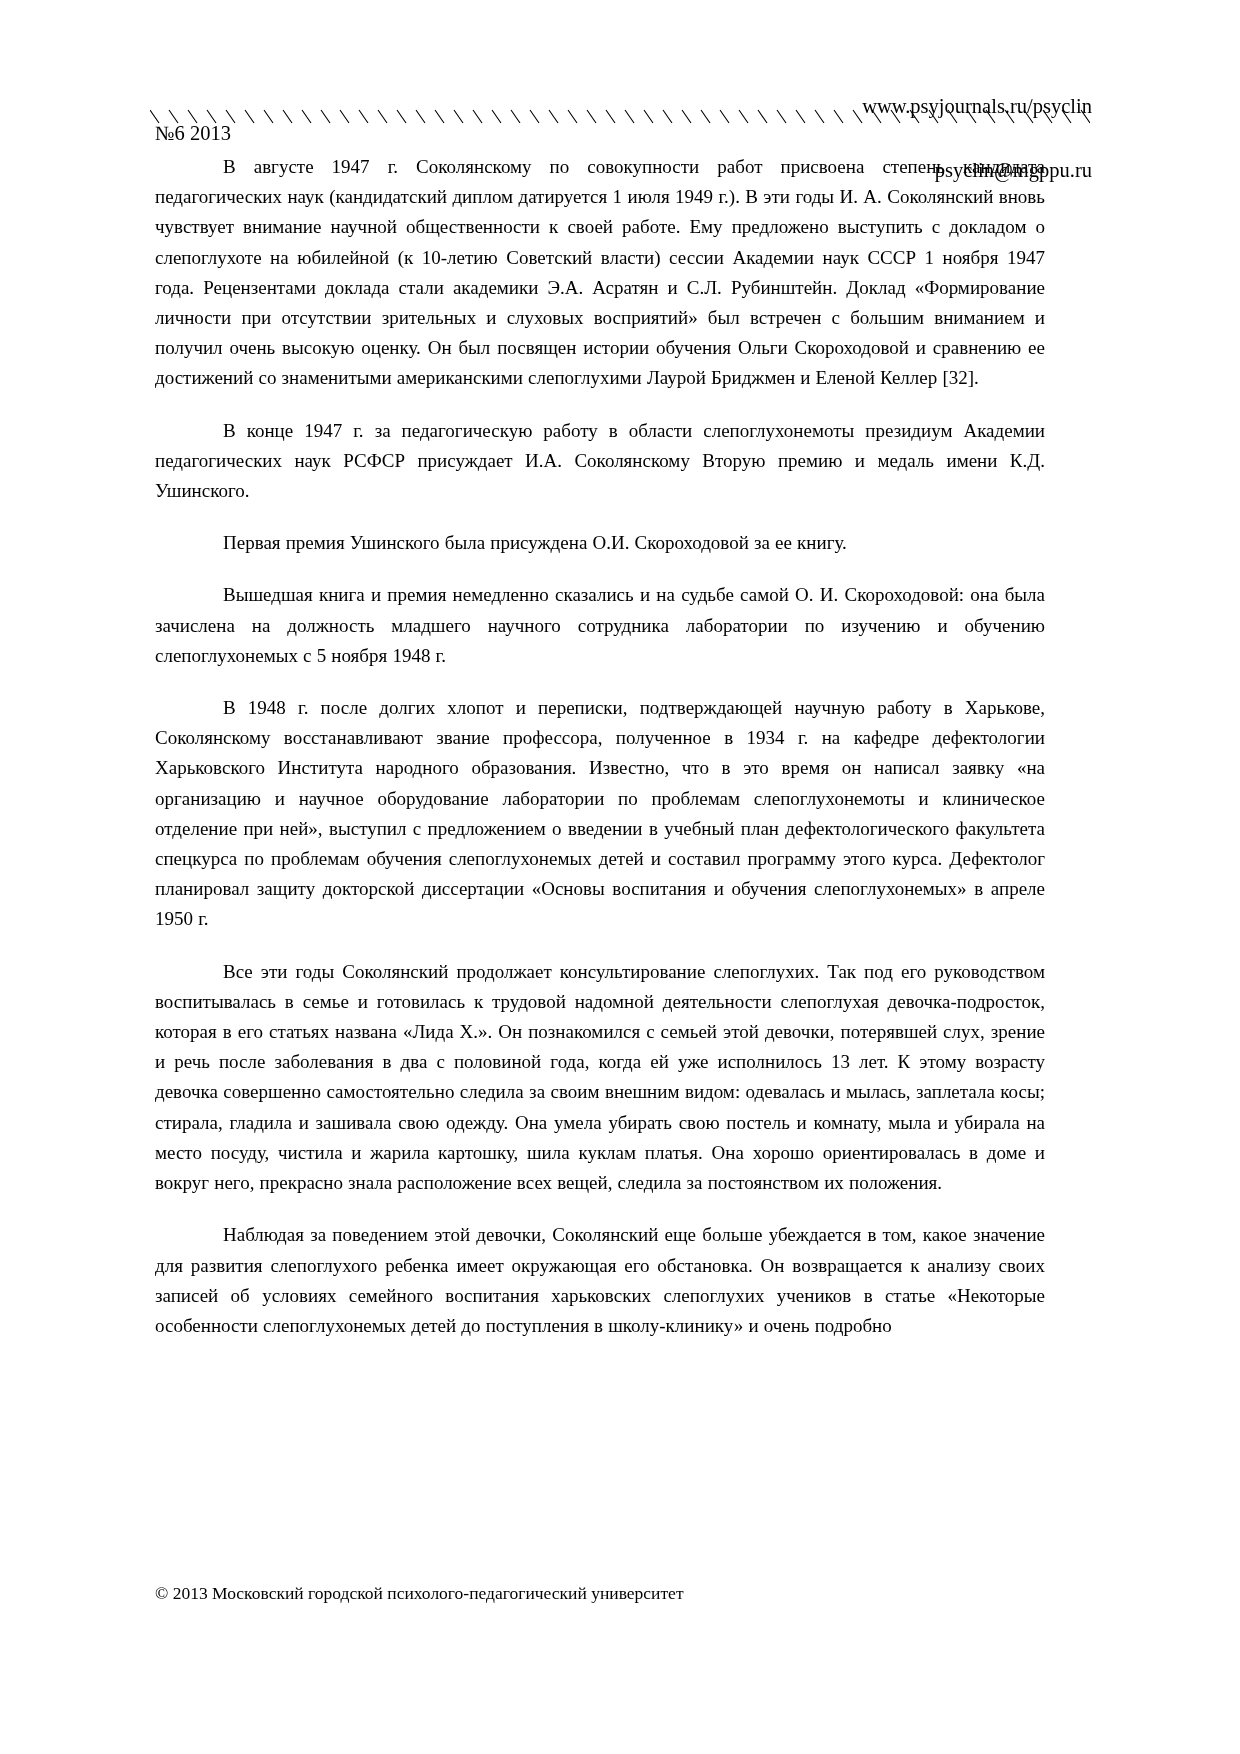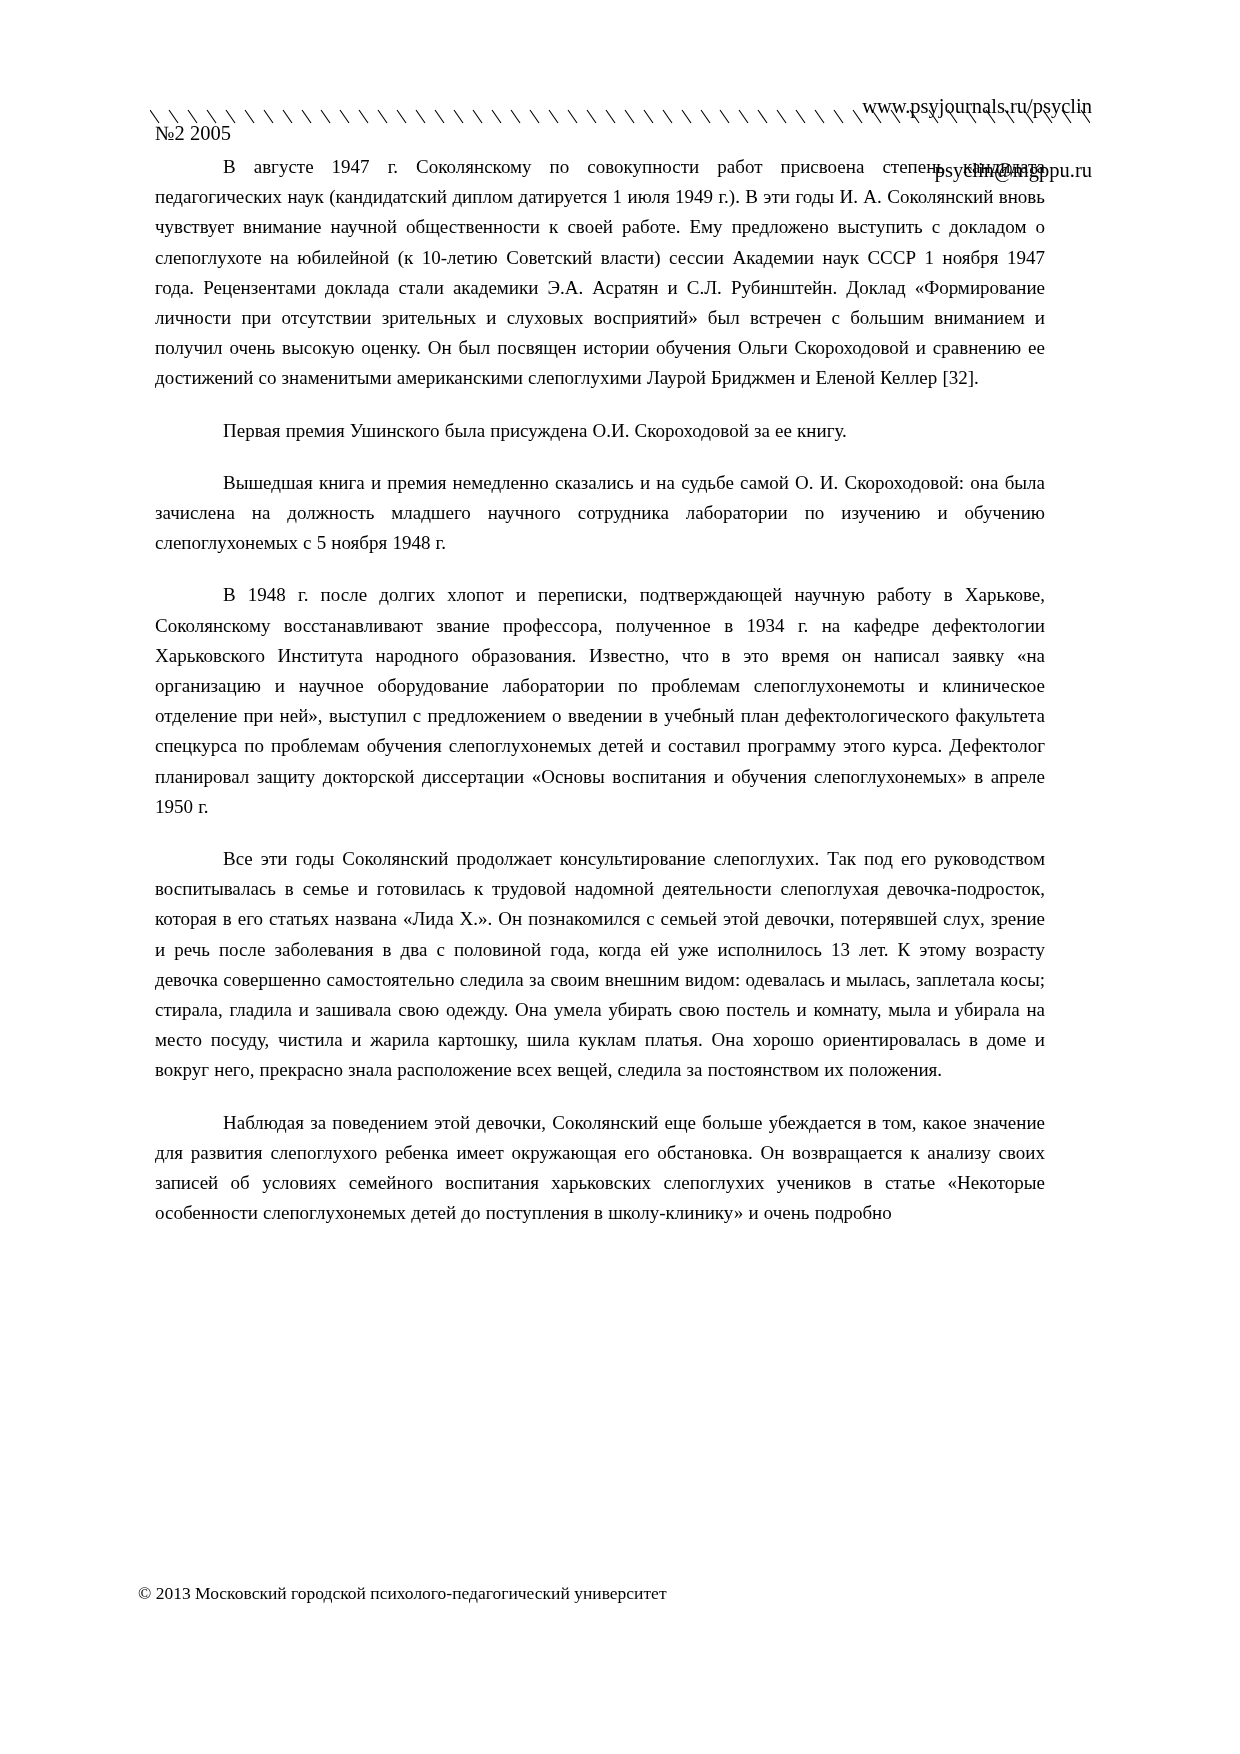--- a/index.html
+++ b/index.html
@@ -75,55 +75,56 @@
     text-justify: inter-word;
     hyphens: none;
     word-spacing: 0.02em;
     font-family: Liberation Serif, serif;
   }
   p.para:last-child { margin-bottom: 0; }
 
   
   .footer {
     position: absolute;
-    left: 138px;
+    left: 155px;
     bottom: 148px;
     font-size: 17.5px;
     line-height: 26px;
   }
   .footer-line {
     display: block;
     white-space: nowrap;
   }
 </style>
 </head>
 <body>
 
 <div class="page">
 
   <div class="header">
     <div class="header-left">
-      <span class="header-line">№2 2005</span>
+      <span class="header-line">№6 2013</span>
     </div>
     <div class="header-right">
       <span class="header-line">www.psyjournals.ru/psyclin</span>
       <span class="header-line">psyclin@mgppu.ru</span>
     </div>
   </div>
 
   <div class="rule">
     <svg width="940" height="18" viewBox="0 0 940 18" xmlns="http://www.w3.org/2000/svg" aria-hidden="true">
       <g stroke="#000000" stroke-width="1.1" fill="none">
         <path d="M0,2 L9,15 M19,2 L28,15 M38,2 L47,15 M57,2 L66,15 M76,2 L85,15 M95,2 L104,15 M114,2 L123,15 M133,2 L142,15 M152,2 L161,15 M171,2 L180,15 M190,2 L199,15 M209,2 L218,15 M228,2 L237,15 M247,2 L256,15 M266,2 L275,15 M285,2 L294,15 M304,2 L313,15 M323,2 L332,15 M342,2 L351,15 M361,2 L370,15 M380,2 L389,15 M399,2 L408,15 M418,2 L427,15 M437,2 L446,15 M456,2 L465,15 M475,2 L484,15 M494,2 L503,15 M513,2 L522,15 M532,2 L541,15 M551,2 L560,15 M570,2 L579,15 M589,2 L598,15 M608,2 L617,15 M627,2 L636,15 M646,2 L655,15 M665,2 L674,15 M684,2 L693,15 M703,2 L712,15 M722,2 L731,15 M741,2 L750,15 M760,2 L769,15 M779,2 L788,15 M798,2 L807,15 M817,2 L826,15 M836,2 L845,15 M855,2 L864,15 M874,2 L883,15 M893,2 L902,15 M912,2 L921,15 M931,2 L940,15"></path>
       </g>
     </svg>
   </div>
 
   <div class="content">
     <p class="para">В августе 1947 г. Соколянскому по совокупности работ присвоена степень кандидата педагогических наук (кандидатский диплом датируется 1 июля 1949 г.). В эти годы И. А. Соколянский вновь чувствует внимание научной общественности к своей работе. Ему предложено выступить с докладом о слепоглухоте на юбилейной (к 10-летию Советский власти) сессии Академии наук СССР 1 ноября 1947 года. Рецензентами доклада стали академики Э.А. Асратян и С.Л. Рубинштейн. Доклад «Формирование личности при отсутствии зрительных и слуховых восприятий» был встречен с большим вниманием и получил очень высокую оценку. Он был посвящен истории обучения Ольги Скороходовой и сравнению ее достижений со знаменитыми американскими слепоглухими Лаурой Бриджмен и Еленой Келлер [32].</p>
+    <p class="para">В конце 1947 г. за педагогическую работу в области слепоглухонемоты президиум Академии педагогических наук РСФСР присуждает И.А. Соколянскому Вторую премию и медаль имени К.Д. Ушинского.</p>
     <p class="para">Первая премия Ушинского была присуждена О.И. Скороходовой за ее книгу.</p>
     <p class="para">Вышедшая книга и премия немедленно сказались и на судьбе самой О. И. Скороходовой: она была зачислена на должность младшего научного сотрудника лаборатории по изучению и обучению слепоглухонемых с 5 ноября 1948 г.</p>
     <p class="para">В 1948 г. после долгих хлопот и переписки, подтверждающей научную работу в Харькове, Соколянскому восстанавливают звание профессора, полученное в 1934 г. на кафедре дефектологии Харьковского Института народного образования. Известно, что в это время он написал заявку «на организацию и научное оборудование лаборатории по проблемам слепоглухонемоты и клиническое отделение при ней», выступил с предложением о введении в учебный план дефектологического факультета спецкурса по проблемам обучения слепоглухонемых детей и составил программу этого курса. Дефектолог планировал защиту докторской диссертации «Основы воспитания и обучения слепоглухонемых» в апреле 1950 г.</p>
     <p class="para">Все эти годы Соколянский продолжает консультирование слепоглухих. Так под его руководством воспитывалась в семье и готовилась к трудовой надомной деятельности слепоглухая девочка-подросток, которая в его статьях названа «Лида Х.». Он познакомился с семьей этой девочки, потерявшей слух, зрение и речь после заболевания в два с половиной года, когда ей уже исполнилось 13 лет. К этому возрасту девочка совершенно самостоятельно следила за своим внешним видом: одевалась и мылась, заплетала косы; стирала, гладила и зашивала свою одежду. Она умела убирать свою постель и комнату, мыла и убирала на место посуду, чистила и жарила картошку, шила куклам платья. Она хорошо ориентировалась в доме и вокруг него, прекрасно знала расположение всех вещей, следила за постоянством их положения.</p>
     <p class="para">Наблюдая за поведением этой девочки, Соколянский еще больше убеждается в том, какое значение для развития слепоглухого ребенка имеет окружающая его обстановка. Он возвращается к анализу своих записей об условиях семейного воспитания харьковских слепоглухих учеников в статье «Некоторые особенности слепоглухонемых детей до поступления в школу-клинику» и очень подробно</p>
   </div>
 
   <div class="footer">
     <span class="footer-line">© 2013 Московский городской психолого-педагогический университет</span>
   </div>

